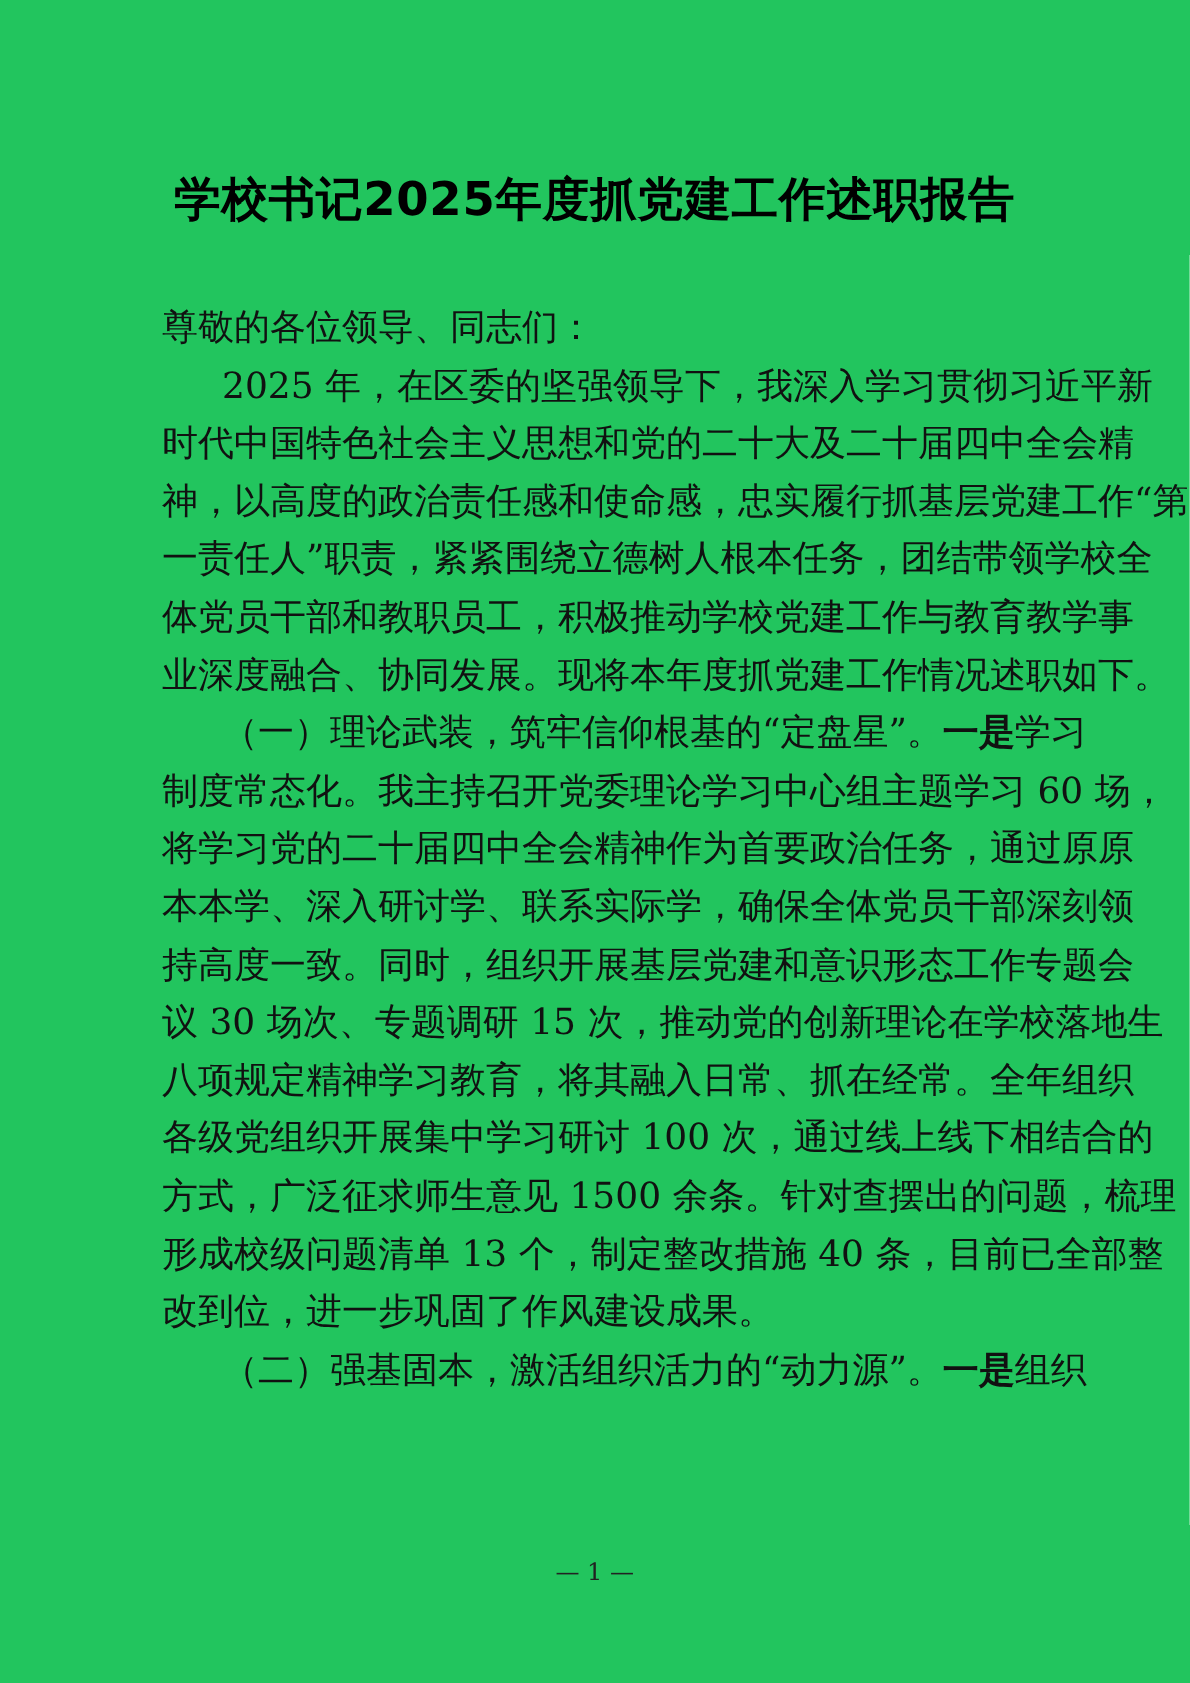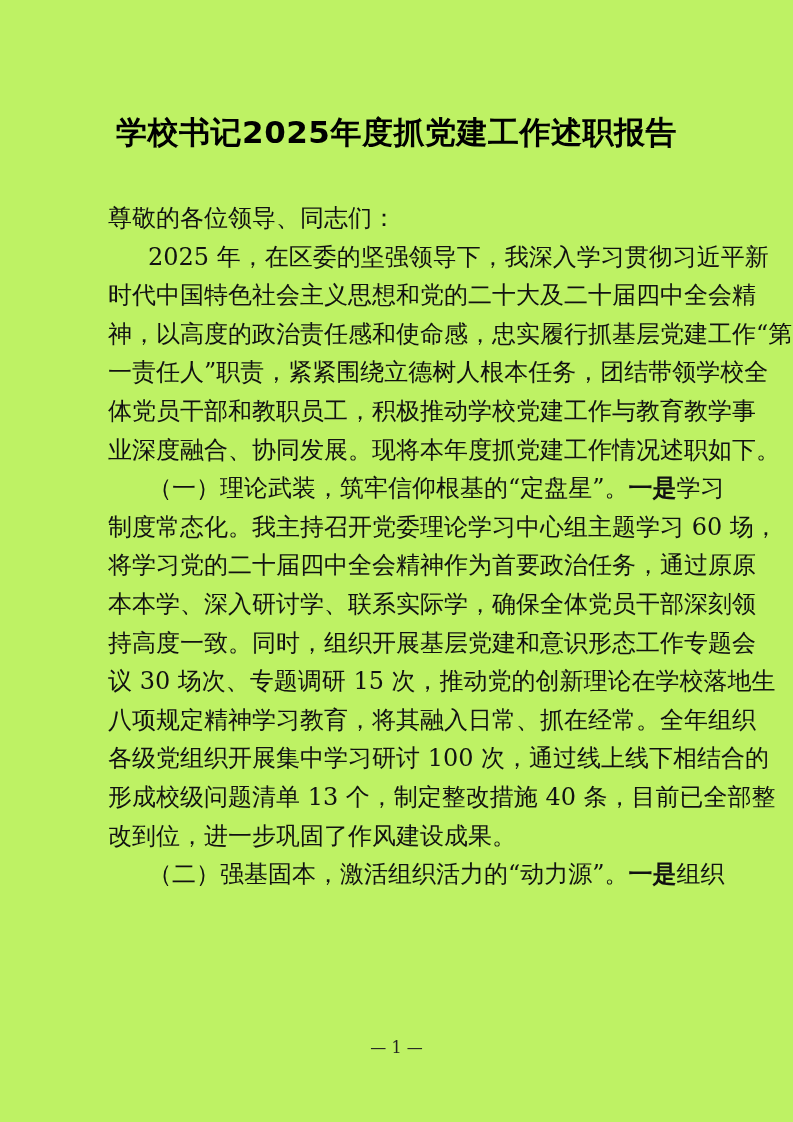--- a/index.html
+++ b/index.html
@@ -1,18 +1,18 @@
 <!DOCTYPE html>
 <html><head>
 <meta charset="utf-8">
 <style>
   html, body { margin: 0; padding: 0; background: #ffffff; }
   body { width: 793px; height: 1122px; position: relative; overflow: hidden;
          font-family: "DejaVu Serif", "Liberation Serif", serif; color: #111; }
-  .page { position: absolute; left: 0; top: 0; width: 793px; height: 1122px; background: #bef264; }
+  .page { position: absolute; left: 0; top: 0; width: 793px; height: 1122px; background: #22c55e; }
   .title { position: absolute; left: 0; top: 112px; width: 793px; text-align: center;
            font-family: "DejaVu Sans", "Liberation Sans", sans-serif; font-weight: bold;
            font-size: 31px; letter-spacing: 0.5px; color: #000; }
   .body { position: absolute; left: 108px; top: 199px; width: 582px; }
   .line { height: 38.6px; line-height: 38.6px; font-size: 24px; white-space: nowrap;
           text-align: justify; text-align-last: justify; letter-spacing: 0; }
   .line.last { text-align-last: left; }
   .indent { padding-left: 40px; }
   .h1 { font-family: "DejaVu Sans", "Liberation Sans", sans-serif; font-weight: bold; font-size: 20px; }
   .h2 { font-weight: normal; }
@@ -38,20 +38,21 @@
 
 
     <div class="line indent"><span class="h2">（一）理论武装，筑牢信仰根基的“定盘星”。</span><span class="b">一是</span><span>学习</span></div>
     <div class="line">制度常态化。我主持召开党委理论学习中心组主题学习 60 场，</div>
     <div class="line">将学习党的二十届四中全会精神作为首要政治任务，通过原原</div>
     <div class="line">本本学、深入研讨学、联系实际学，确保全体党员干部深刻领</div>
     <div class="line">持高度一致。同时，组织开展基层党建和意识形态工作专题会</div>
     <div class="line">议 30 场次、专题调研 15 次，推动党的创新理论在学校落地生</div>
     <div class="line">八项规定精神学习教育，将其融入日常、抓在经常。全年组织</div>
     <div class="line">各级党组织开展集中学习研讨 100 次，通过线上线下相结合的</div>
+    <div class="line">方式，广泛征求师生意见 1500 余条。针对查摆出的问题，梳理</div>
     <div class="line">形成校级问题清单 13 个，制定整改措施 40 条，目前已全部整</div>
     <div class="line last">改到位，进一步巩固了作风建设成果。</div>
 
     <div class="line indent"><span class="h2">（二）强基固本，激活组织活力的“动力源”。</span><span class="b">一是</span><span>组织</span></div>
   </div>
 
   <div class="footer">— 1 —</div>
 </div>
 
 </body></html>

